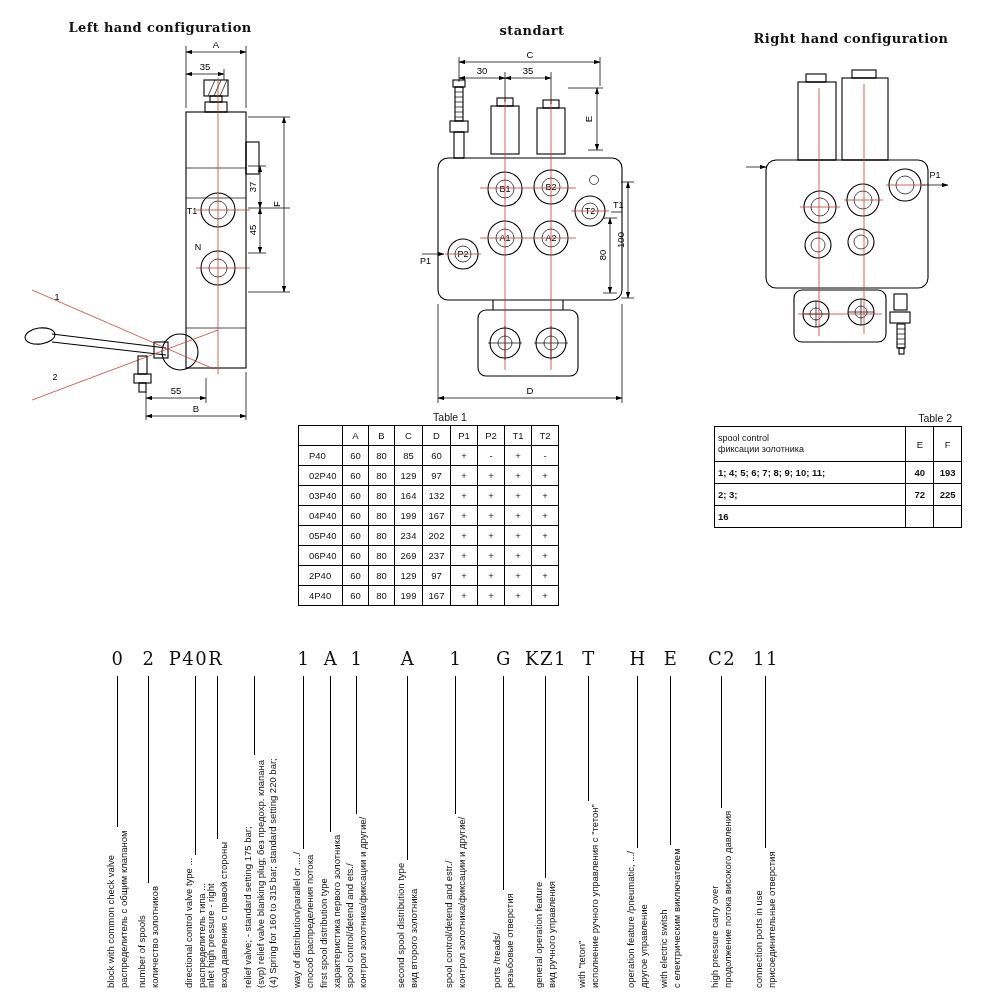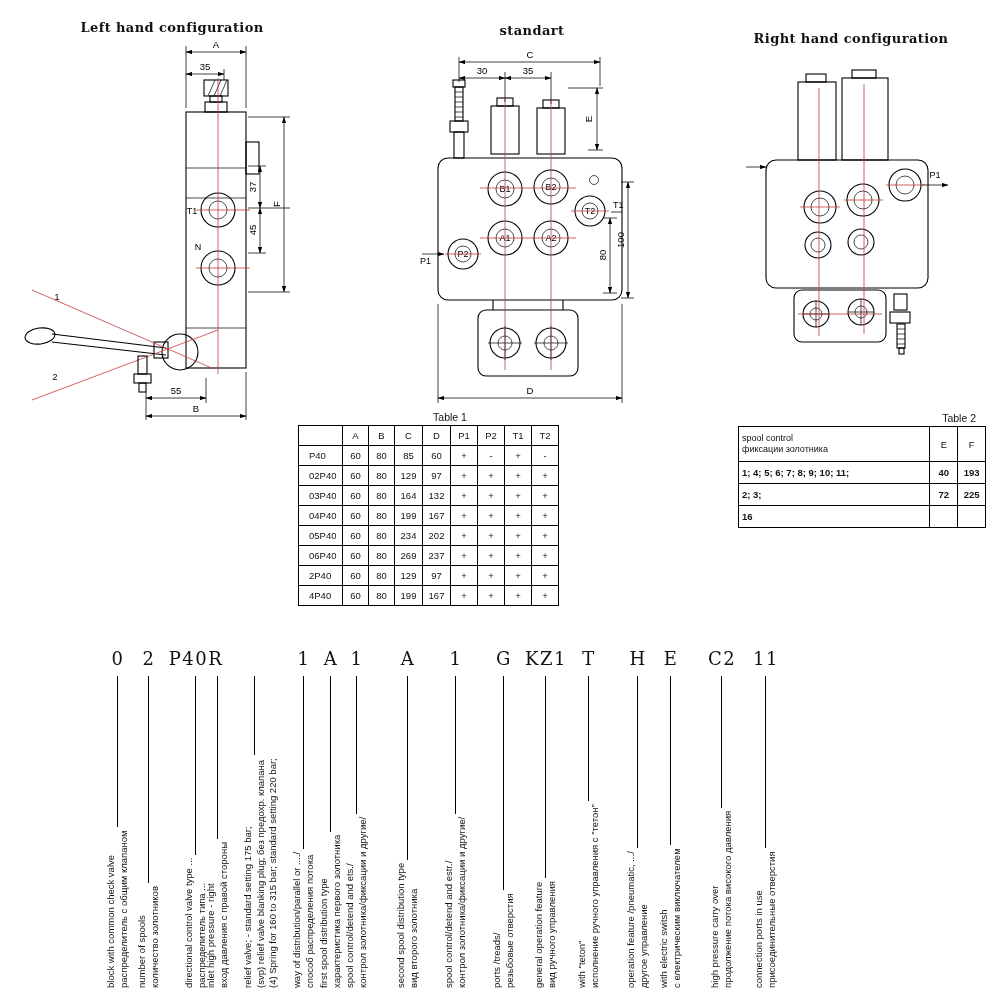--- a/index.html
+++ b/index.html
@@ -36,21 +36,21 @@
   #legend{position:absolute;left:0;top:0;width:1000px;height:1000px;}
   .vseg{position:absolute;top:988px;width:312px;transform:rotate(-90deg);
         transform-origin:0 0;display:flex;align-items:flex-start;}
   .vtext{flex:0 0 auto;}
   .vtext div{font-size:9.5px;line-height:12.5px;white-space:nowrap;}
   .vconn{flex:1 1 auto;height:12px;border-bottom:1px solid #000;min-width:4px;margin-left:3px;}
 </style>
 </head>
 <body>
 
-<div class="title" style="left:172px;top:20px">Left hand configuration</div>
+<div class="title" style="left:160px;top:20px">Left hand configuration</div>
 <div class="title" style="left:532px;top:23px">standart</div>
 <div class="title" style="left:851px;top:31px">Right hand configuration</div>
 
 <svg id="dw-left" viewBox="0 0 320 395" width="320" height="395" style="left:8px;top:38px">
   <defs>
     <marker id="arL" viewBox="0 0 9 6" refX="8.5" refY="3" markerWidth="9" markerHeight="6" orient="auto-start-reverse">
       <path d="M0,0 L9,3 L0,6 z" fill="#000"></path>
     </marker>
   </defs>
   <g class="dim">
@@ -407,21 +407,21 @@
           <td>167</td>
           <td>+</td>
           <td>+</td>
           <td>+</td>
           <td>+</td>
         </tr>
       </tbody>
   </table>
 </div>
 
-<div class="tblwrap" id="t2wrap" style="left:738px;top:412px;width:248px">
+<div class="tblwrap" id="t2wrap" style="left:714px;top:412px;width:248px">
   <div class="tbl-title">Table 2</div>
   <table id="table2">
     <colgroup>
         <col style="width:196px">
         <col style="width:28px">
         <col style="width:28px">
       </colgroup>
     <thead>
       <tr>
         <th class="spool-head">

